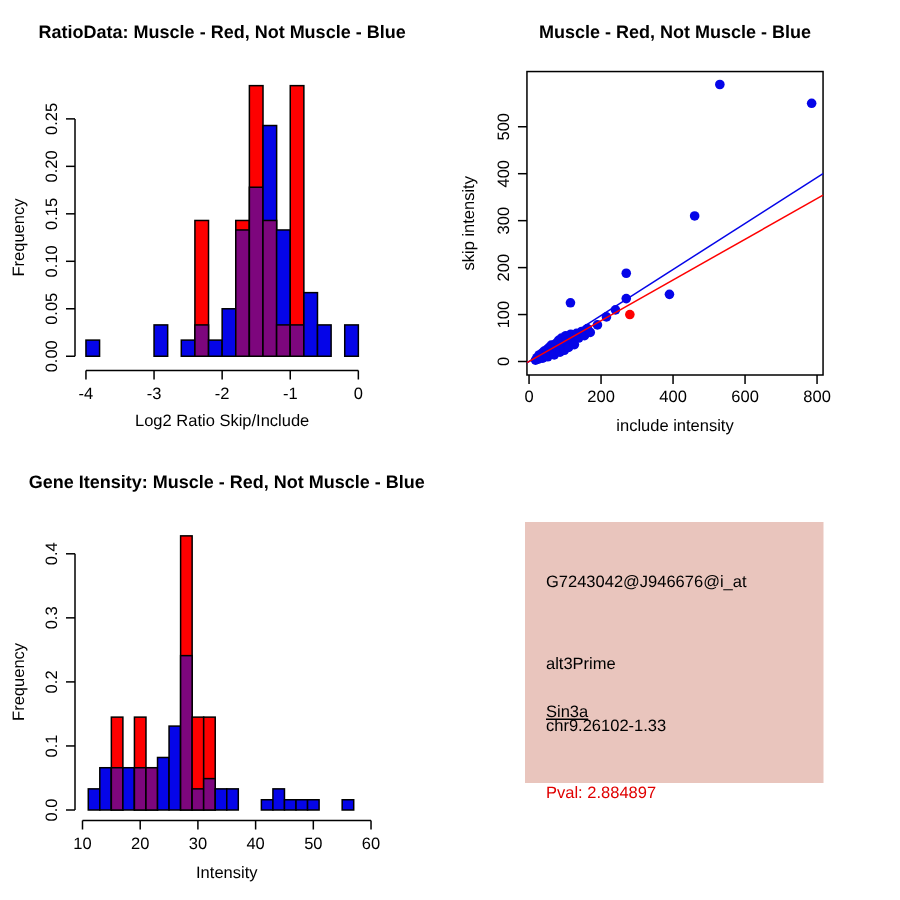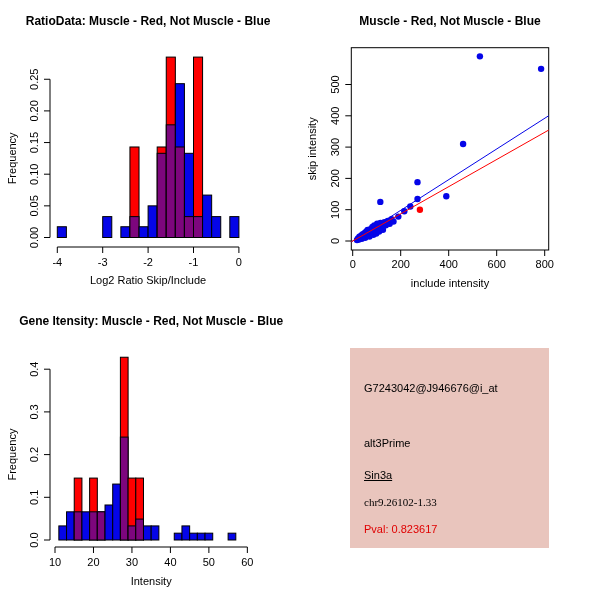--- a/index.html
+++ b/index.html
@@ -215,21 +215,21 @@
           <text x="38" y="111.9" font-size="11" text-anchor="middle" transform="rotate(-90 38 111.9)">0.3</text>
           <line x1="50" y1="69.19999999999999" x2="44" y2="69.19999999999999" stroke="#000" stroke-width="1"></line>
           <text x="38" y="69.19999999999999" font-size="11" text-anchor="middle" transform="rotate(-90 38 69.19999999999999)">0.4</text>
         </g>
         <text x="151.175" y="25" font-size="12" text-anchor="middle" font-weight="bold">Gene Itensity: Muscle - Red, Not Muscle - Blue</text>
         <text x="151.175" y="285" font-size="11" text-anchor="middle">Intensity</text>
         <text x="16" y="154.6" font-size="11" text-anchor="middle" transform="rotate(-90 16 154.6)">Frequency</text>
       </svg>
   </div>
   <div class="cell">
-    <div class="info-box" id="info-box" style="left: 50px; top: 48px; width: 199px; height: 200px; background: rgb(233, 197, 189);">
+    <div class="info-box" id="info-box" style="left: 50px; top: 48px; width: 199px; height: 174px; background: rgb(233, 197, 189);">
       <span class="info-line" style="left:14px;top:34px;">G7243042@J946676@i_at</span>
       <span class="info-line" style="left:14px;top:89px;">alt3Prime</span>
       <span class="info-line" style="left:14px;top:121px;text-decoration:underline;">Sin3a</span>
-      <span class="info-line" style="left:14px;top:148px;font-family:Liberation Serif, serif;">chr9.26102-1.33</span>
-      <span class="info-line" id="pval-line" style="left: 14px; top: 175px; color: rgb(224, 0, 0);">Pval: 0.823617</span>
+      <span class="info-line" style="left:14px;top:130px;">chr9.26102-1.33</span>
+      <span class="info-line" id="pval-line" style="left: 14px; top: 175px; color: rgb(224, 0, 0);">Pval: 2.884897</span>
     </div>
   </div>
 </div>
 
 </body></html>

